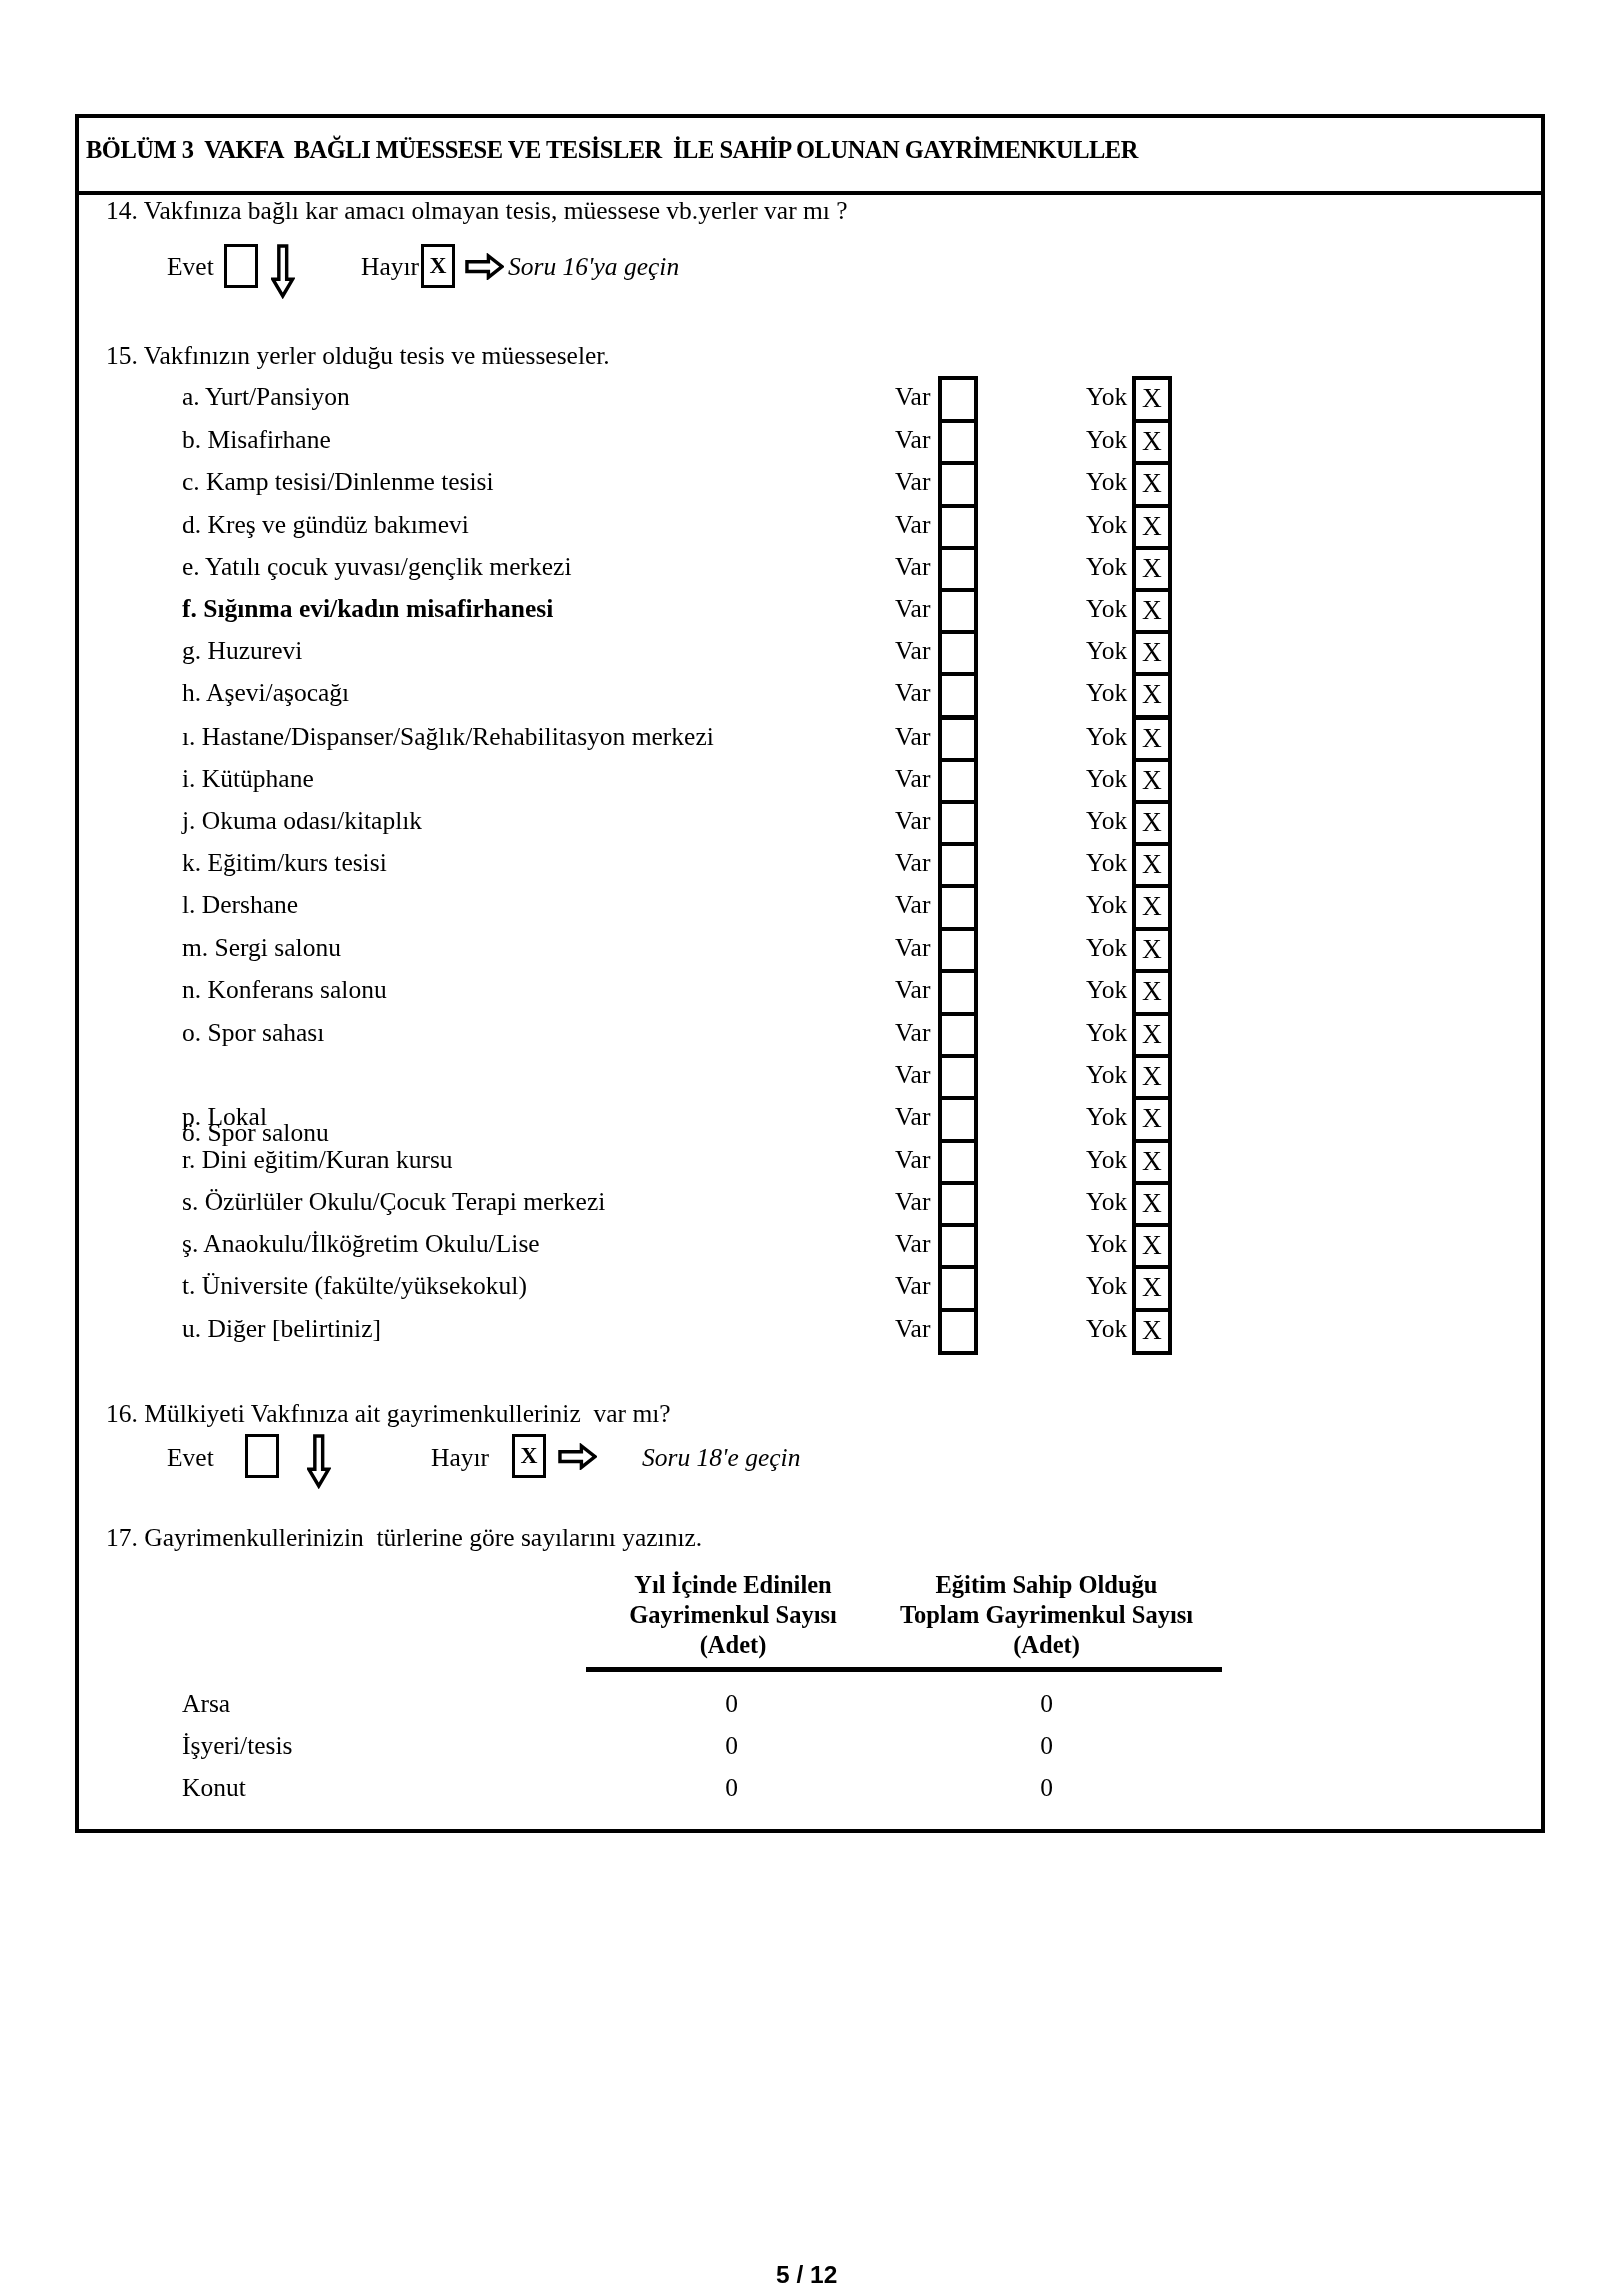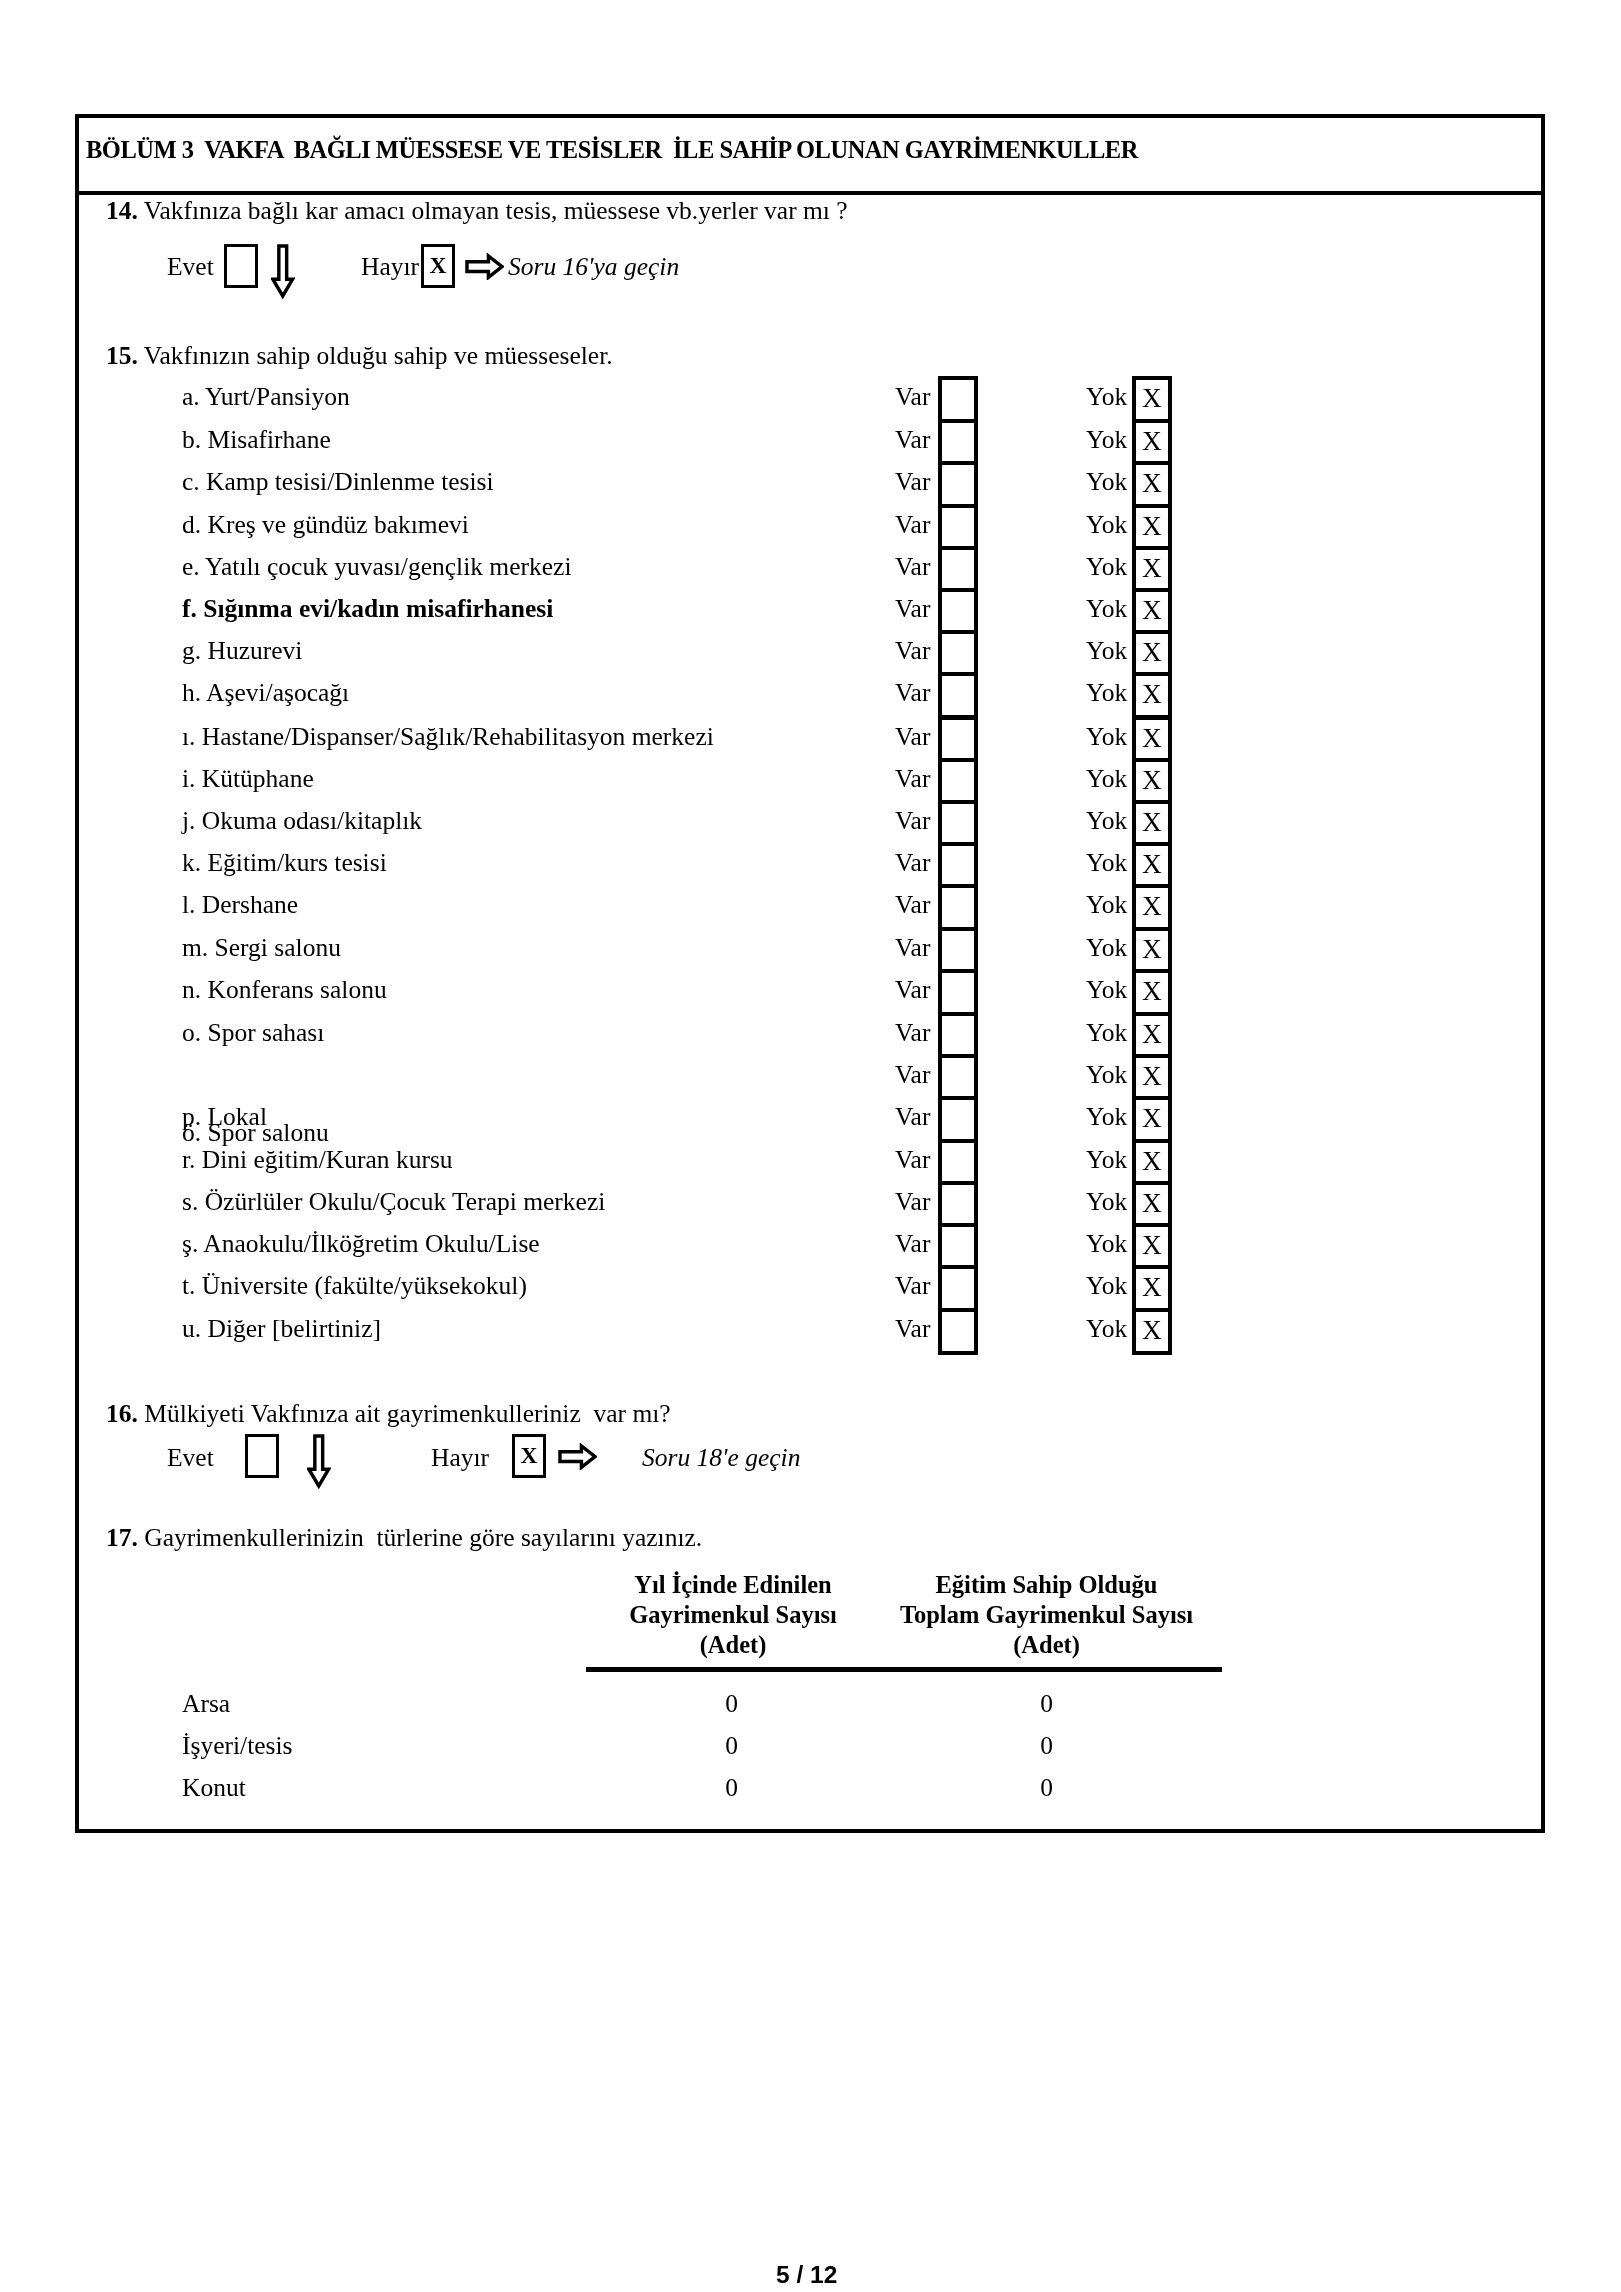--- a/index.html
+++ b/index.html
@@ -5,21 +5,21 @@
   html, body { margin: 0; padding: 0; background: #ffffff; }
   body { width: 1621px; height: 2293px; position: relative; overflow: hidden;
          font-family: "Liberation Serif", "DejaVu Serif", serif; color: #000; }
   .frame { position: absolute; left: 75px; top: 114px; width: 1470px; height: 1719px;
            border: 4.9px solid #000; box-sizing: border-box; }
   .header-band { position: absolute; left: 75px; top: 114px; width: 1470px; height: 81px;
                  border-bottom: 4.9px solid #000; box-sizing: border-box; }
   .header-title { position: absolute; left: 86px; top: 136px; font-weight: bold; font-size: 24.5px;
                   letter-spacing: -0.5px; white-space: pre; }
   .q-title { position: absolute; left: 106px; font-size: 25.5px; white-space: pre; }
-  .q-title b { font-weight: bold; text-align: right; }
+  .q-title b { font-weight: normal; text-align: right; }
   .choice-label { position: absolute; font-size: 25.5px; white-space: pre; }
   .choice-box { position: absolute; width: 34px; height: 44px; border: 3.9px solid #000; box-sizing: border-box;
                 font-weight: bold; font-size: 23.5px; text-align: center; line-height: 36px; background:#fff; }
   .arrow { position: absolute; }
   .goto { position: absolute; font-style: italic; font-size: 25.5px; white-space: pre; }
   .item { position: absolute; left: 182px; font-size: 25.5px; white-space: pre; height: 42px; line-height: 42px; }
   .var-label, .yok-label { position: absolute; font-size: 25.5px; height: 42px; line-height: 42px; white-space: pre; }
   .var-label { left: 895px; }
   .yok-label { left: 1086px; }
   .cb { position: absolute; width: 40px; height: 47px; border: 4.9px solid #000; box-sizing: border-box;
@@ -46,21 +46,21 @@
 <svg class="arrow" style="left:271px; top:244px;" width="23.5" height="55" viewBox="0 0 24 56">
   <path d="M8 2 H16 V36 H22 L12 53 L2 36 H8 Z" fill="#fff" stroke="#000" stroke-width="3.5" stroke-linejoin="miter"></path>
 </svg>
 <div class="choice-label" style="left:361px; top:252px;">Hayır</div>
 <div class="choice-box" style="left:421px; top:244px;">X</div>
 <svg class="arrow" style="left:465px; top:253px;" width="39" height="27.4" viewBox="0 0 40 28">
   <path d="M2 9 H24 V3 L38 14 L24 25 V19 H2 Z" fill="#fff" stroke="#000" stroke-width="3.5" stroke-linejoin="miter"></path>
 </svg>
 <div class="goto" style="left:508px; top:252px;">Soru 16'ya geçin</div>
 
-<div class="q-title" style="top:341px;"><b>15.</b><span> Vakfınızın sahip olduğu sahip ve müesseseler.</span></div>
+<div class="q-title" style="top:341px;"><b>15.</b><span> Vakfınızın yerler olduğu tesis ve müesseseler.</span></div>
 <div id="q15-list">
     <div class="item" style="top: 376px;">a. Yurt/Pansiyon</div>
     <div class="var-label" style="top: 376px;">Var</div>
     <div class="cb var" style="top: 376px;"></div>
     <div class="yok-label" style="top: 376px;">Yok</div>
     <div class="cb yok" style="top: 376px;">X</div>
     <div class="item" style="top: 419px;">b. Misafirhane</div>
     <div class="var-label" style="top: 419px;">Var</div>
     <div class="cb var" style="top: 419px;"></div>
     <div class="yok-label" style="top: 419px;">Yok</div>

